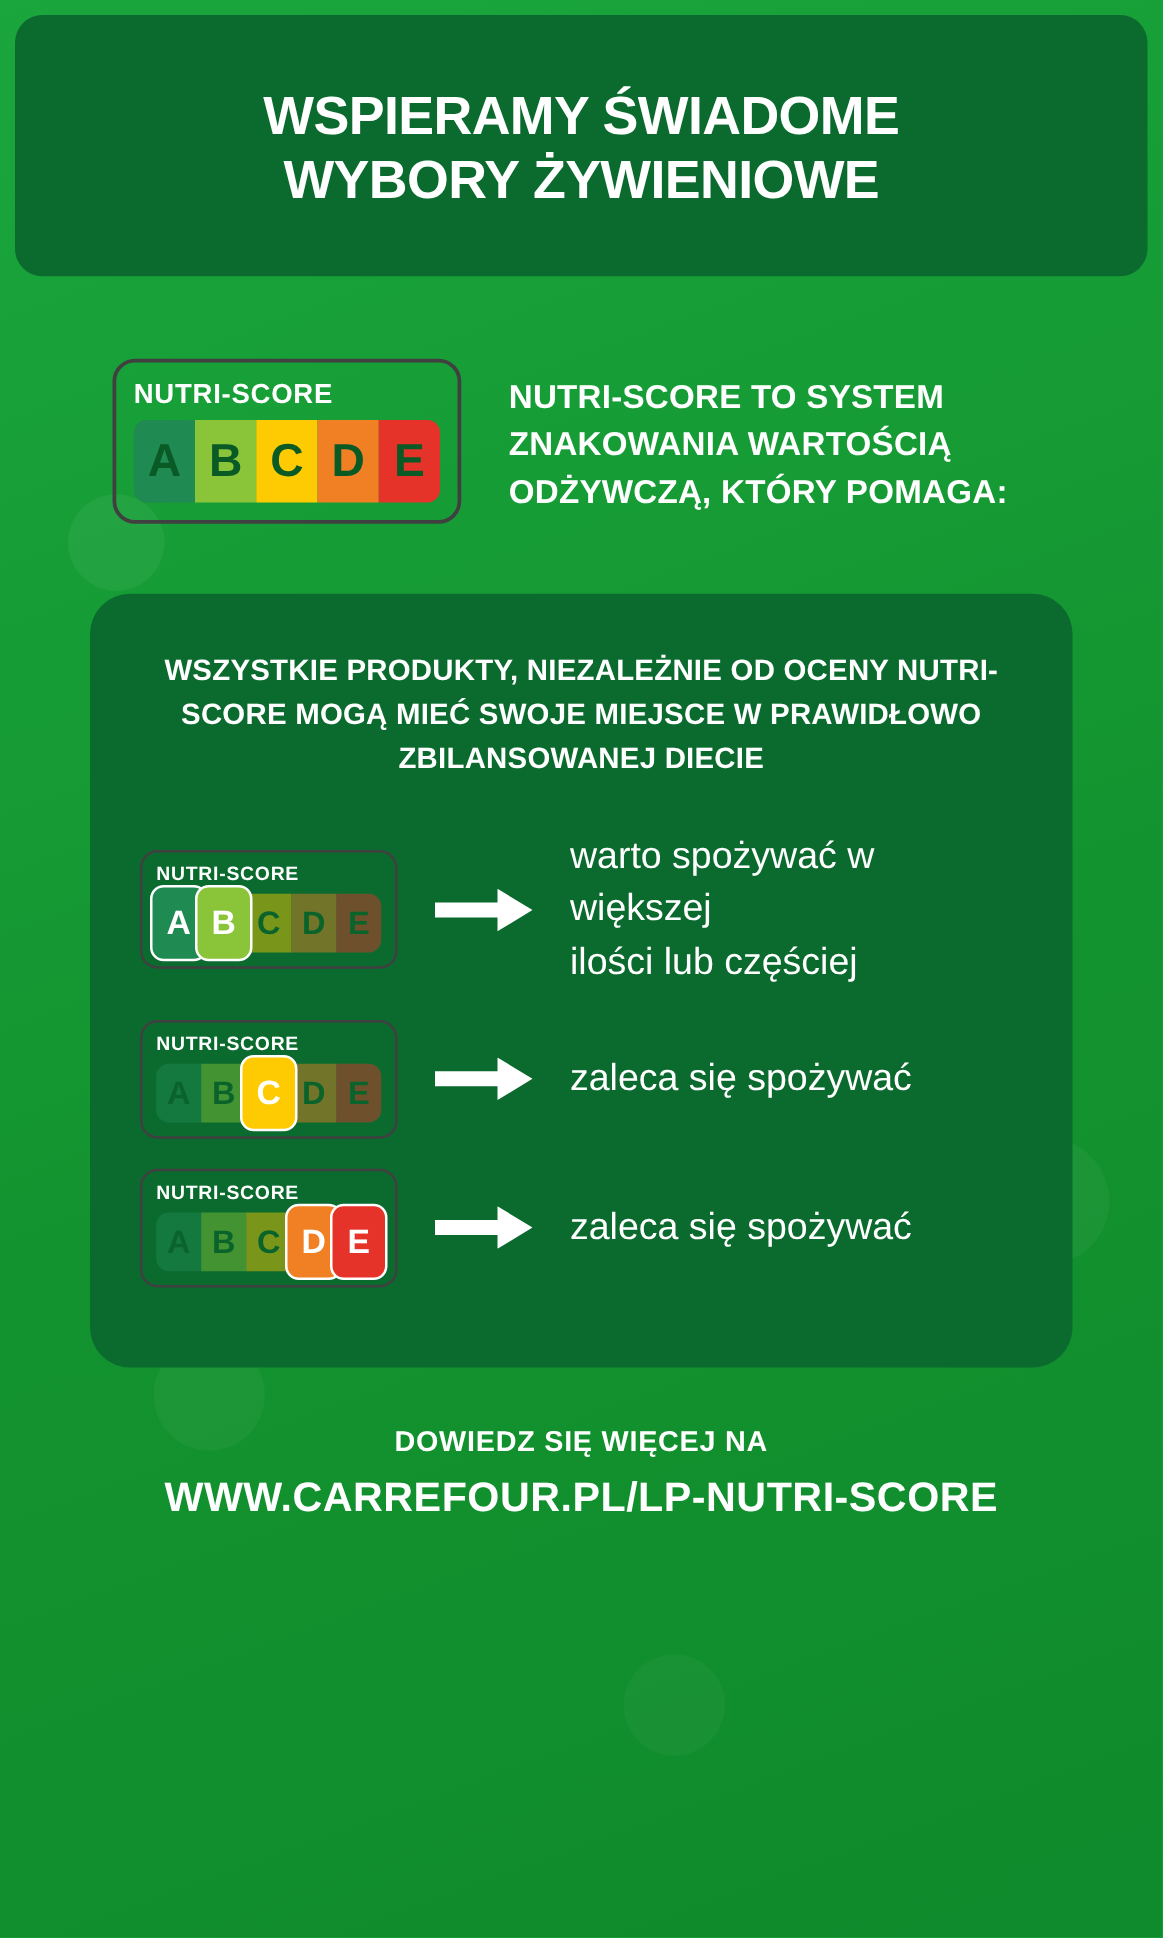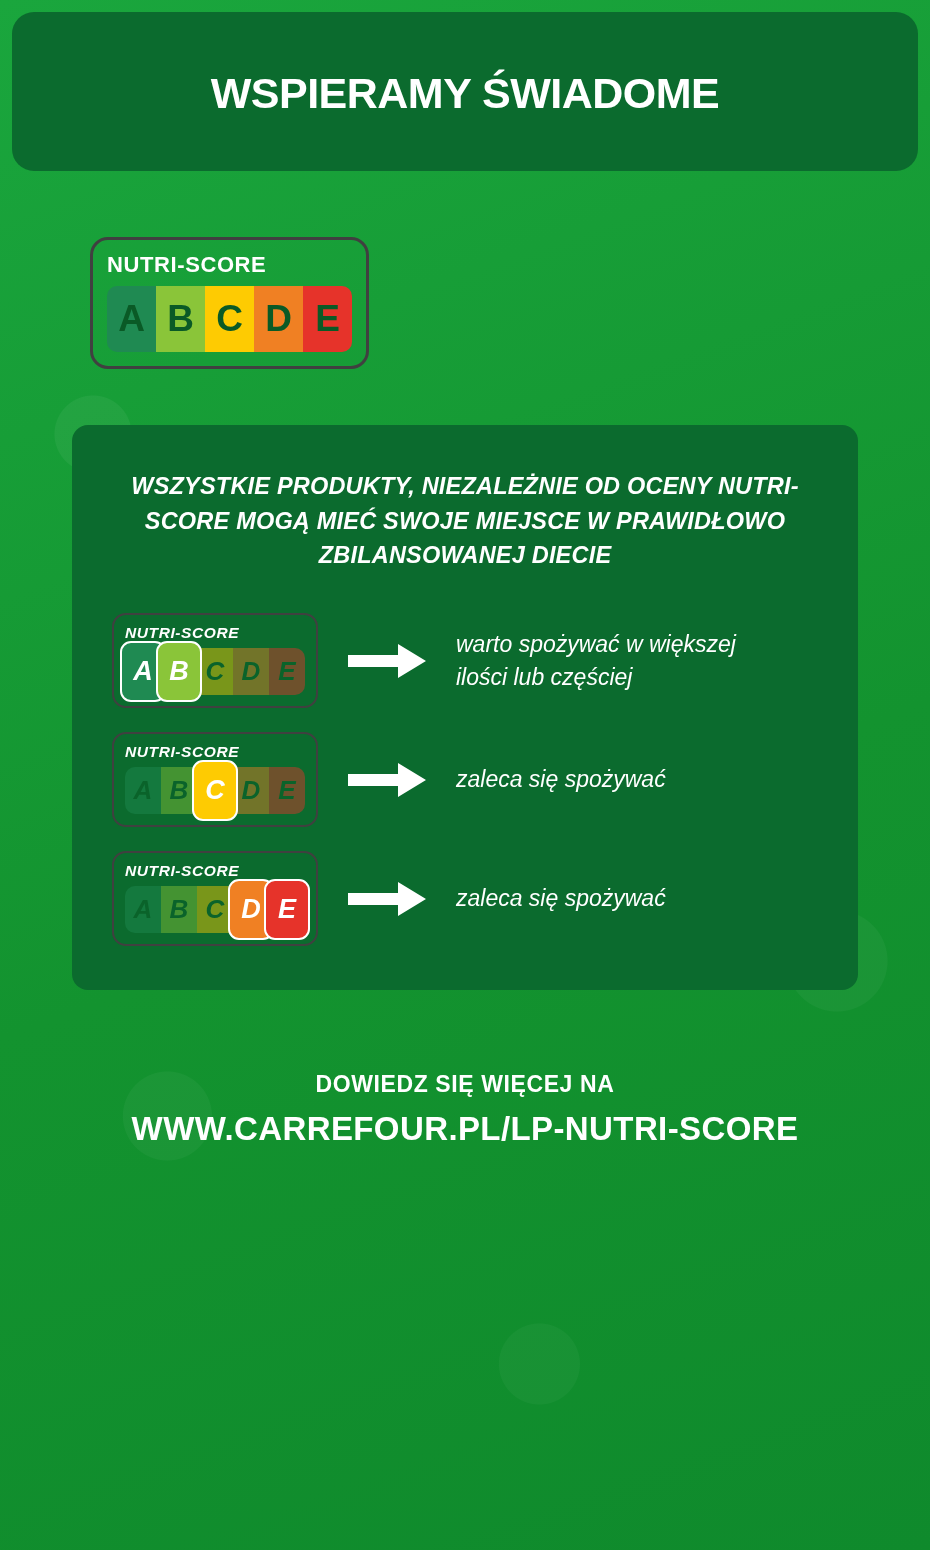--- a/index.html
+++ b/index.html
@@ -122,23 +122,22 @@
     text-align: center;
     font-size: 24px;
     line-height: 1.6;
     padding: 54px 80px 0 80px;
   }
 
   
   .panel {
     margin: 56px 72px 0 72px;
     background: #0b6b2e;
-    border-radius: 16px;
-    padding: 44px 40px 44px 40px;
-    font-style: italic;
+    border-radius: 32px;
+    padding: 44px 40px 64px 40px;
   }
   .panel-title {
     color: #ffffff;
     text-align: center;
     font-weight: bold;
     font-size: 23.5px;
     line-height: 1.48;
     letter-spacing: 0.2px;
     margin-bottom: 40px;
   }
@@ -149,59 +148,61 @@
     gap: 26px;
     margin-bottom: 24px;
   }
   .row:last-child { margin-bottom: 0; }
 
   .arrow { width: 86px; flex: none; display: flex; justify-content: center; }
   .arrow svg { display: block; }
 
   .row-text {
     color: #ffffff;
-    font-size: 23px;
+    font-size: 30px;
     line-height: 1.42;
   }
 
   
   .footer {
     text-align: center;
     color: #ffffff;
     padding-top: 46px;
   }
-  .footer .f1 { font-size: 23px; font-weight: bold; letter-spacing: 0.6px; margin-top: 35px; }
+  .footer .f1 { font-size: 23px; font-weight: bold; letter-spacing: 0.6px; }
   .footer .f2 { font-size: 33px; font-weight: bold; letter-spacing: 0.4px; margin-top: 12px; }
 </style>
 </head>
 <body>
 
 <div class="bg-pattern"></div>
 
 <div class="page">
 
   <div class="header">
     <h1>
       <span>WSPIERAMY ŚWIADOME</span><br>
+      <span>WYBORY ŻYWIENIOWE</span>
     </h1>
   </div>
 
   <div class="intro">
 
     <div class="ns ns-big">
       <div class="ns-title">NUTRI-SCORE</div>
       <div class="ns-letters">
         <div class="cell" style="background:#1f8a52">A</div>
         <div class="cell" style="background:#8ac539">B</div>
         <div class="cell" style="background:#fecb02">C</div>
         <div class="cell" style="background:#f08023">D</div>
         <div class="cell" style="background:#e6332a">E</div>
       </div>
     </div>
 
+    <div class="intro-text">NUTRI-SCORE TO SYSTEM ZNAKOWANIA WARTOŚCIĄ ODŻYWCZĄ, KTÓRY POMAGA:</div>
   </div>
 
 
   <div class="panel">
     <div class="panel-title">WSZYSTKIE PRODUKTY, NIEZALEŻNIE OD OCENY NUTRI-SCORE MOGĄ MIEĆ SWOJE MIEJSCE W PRAWIDŁOWO ZBILANSOWANEJ DIECIE</div>
 
     <div class="row">
       <div class="ns ns-small">
         <div class="ns-title">NUTRI-SCORE</div>
         <div class="ns-letters">

